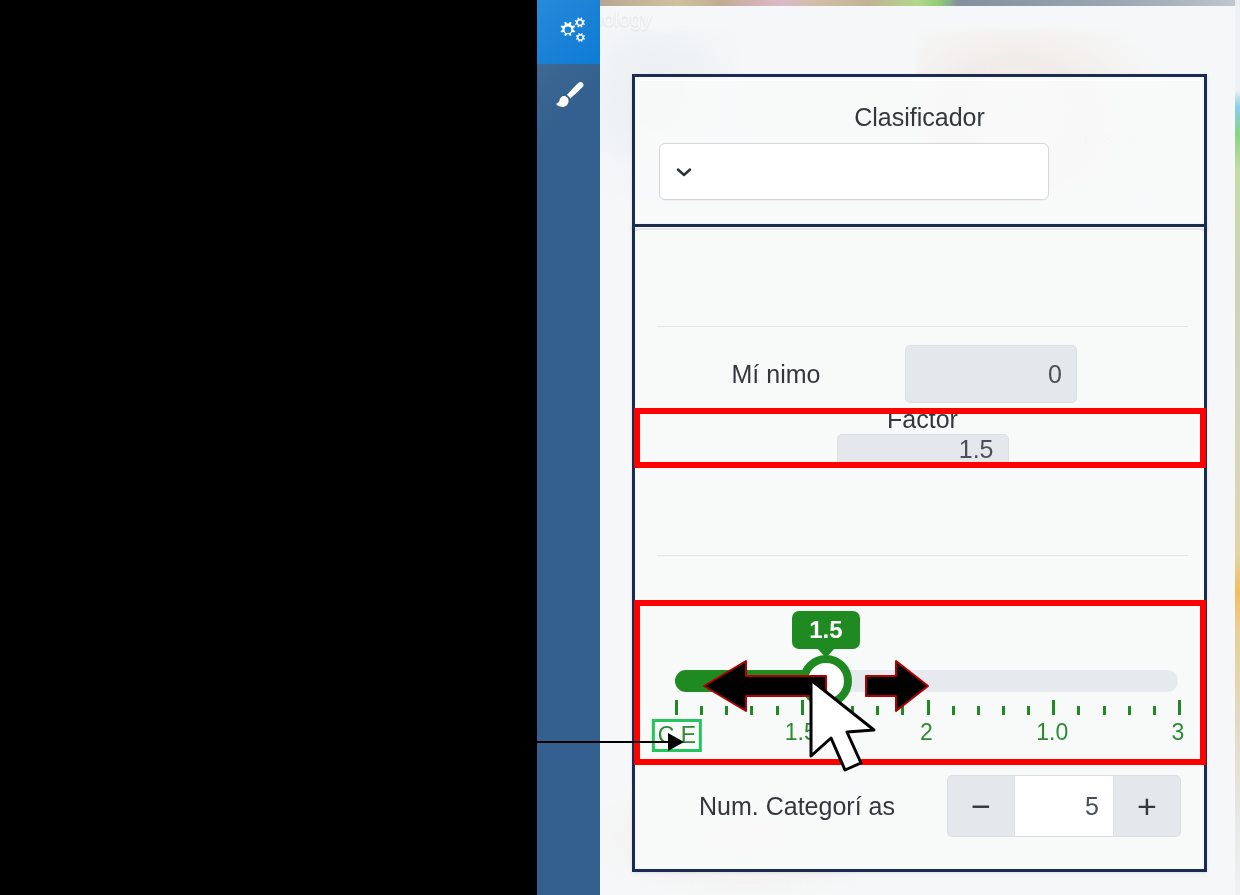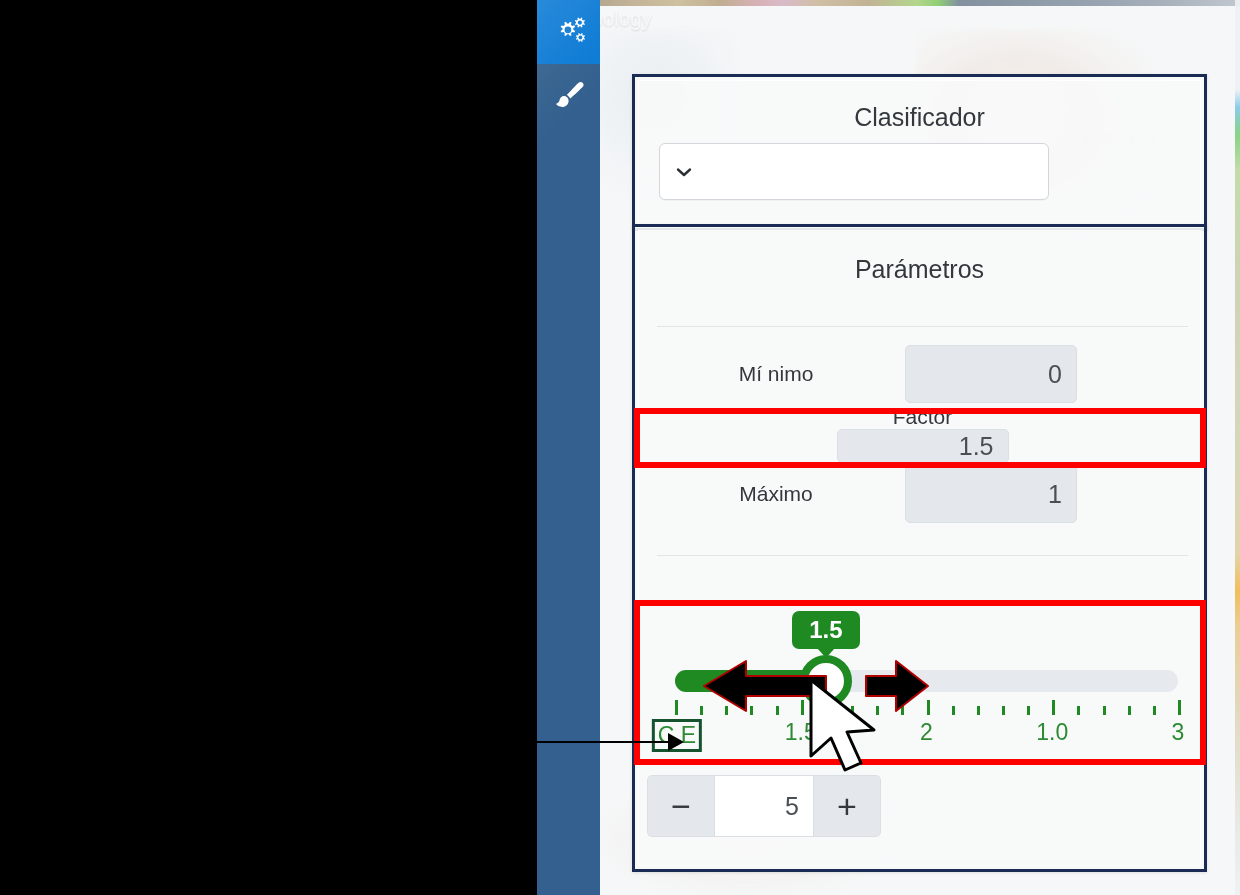--- a/index.html
+++ b/index.html
@@ -215,21 +215,21 @@
     display: flex;
     align-items: center;
   }
   #row-minimo { top: 118px; }
   #row-factor { top: 178px; flex-direction: column; }
   #row-maximo { top: 238px; }
 
   .param-label {
     width: 258px;
     text-align: center;
-    font-size: 21px;
+    font-size: 25px;
     color: #33383d;
   }
   .param-value {
     width: 172px;
     height: 58px;
     box-sizing: border-box;
     background: #e4e8ec;
     border: 1px solid #dadfe4;
     border-radius: 5px;
     display: flex;
@@ -314,21 +314,21 @@
   .tick-label {
     position: absolute;
     top: 0;
     transform: translateX(-50%);
     font-size: 23px;
     color: #2d8a32;
     white-space: nowrap;
   }
   #tick-label-ce {
     box-sizing: border-box;
-    border: 3px solid #14532d;
+    border: 3px solid #22c55e;
     padding: 0 3px;
     transform: translateX(-46%);
   }
 
   
   #row-stepper {
     position: absolute;
     left: 12px; top: 548px;
     width: 551px; height: 62px;
     display: flex;
@@ -462,38 +462,33 @@
         <span class="chev">
           <svg width="20" height="20" viewBox="0 0 20 20" aria-hidden="true">
             <path d="M4 7.5l6 5.5 6-5.5" fill="none" stroke="#2b3035" stroke-width="2.4" stroke-linecap="round" stroke-linejoin="round"></path>
           </svg>
         </span>
       </div>
     </div>
 
     <div class="card" id="card-parametros">
       <div class="card-inner-rule"></div>
-      <div class="card-title" id="parametros-title">Parámetros</div>
 
       <div class="hr" id="hr-top"></div>
 
       <div class="param-row" id="row-minimo">
         <div class="param-label">Mí nimo</div>
         <div class="param-value">0</div>
       </div>
 
       <div class="param-row" id="row-factor">
         <div class="param-label">Factor</div>
         <div class="param-value">1.5</div>
       </div>
 
-      <div class="param-row" id="row-maximo">
-        <div class="param-label">Máximo</div>
-        <div class="param-value">1</div>
-      </div>
 
       <div class="hr" id="hr-bottom"></div>
 
       <div id="slider-block">
         <div id="slider-track">
           <div id="slider-fill" style="width: 150.9px;"></div>
         </div>
         <div id="slider-handle" style="left: 152.9px;"></div>
         <div id="slider-bubble" style="left: 144.9px;">1.5</div>
         <div id="tick-row">
@@ -522,20 +517,21 @@
         <div id="tick-label-row">
             <div class="tick-label" id="tick-label-ce" style="left: 0px;">C.E</div>
             <div class="tick-label" style="left: 125.75px;">1.5</div>
             <div class="tick-label" style="left: 251.5px;">2</div>
             <div class="tick-label" style="left: 377.25px;">1.0</div>
             <div class="tick-label" style="left: 503px;">3</div>
           </div>
       </div>
 
       <div id="row-stepper">
+        <div id="stepper-label">Num. Categorí as</div>
         <div id="stepper">
           <div class="step-btn" id="step-minus">−</div>
           <div id="step-value">5</div>
           <div class="step-btn" id="step-plus">+</div>
         </div>
       </div>
 
     </div>
   </div>
 </div>

